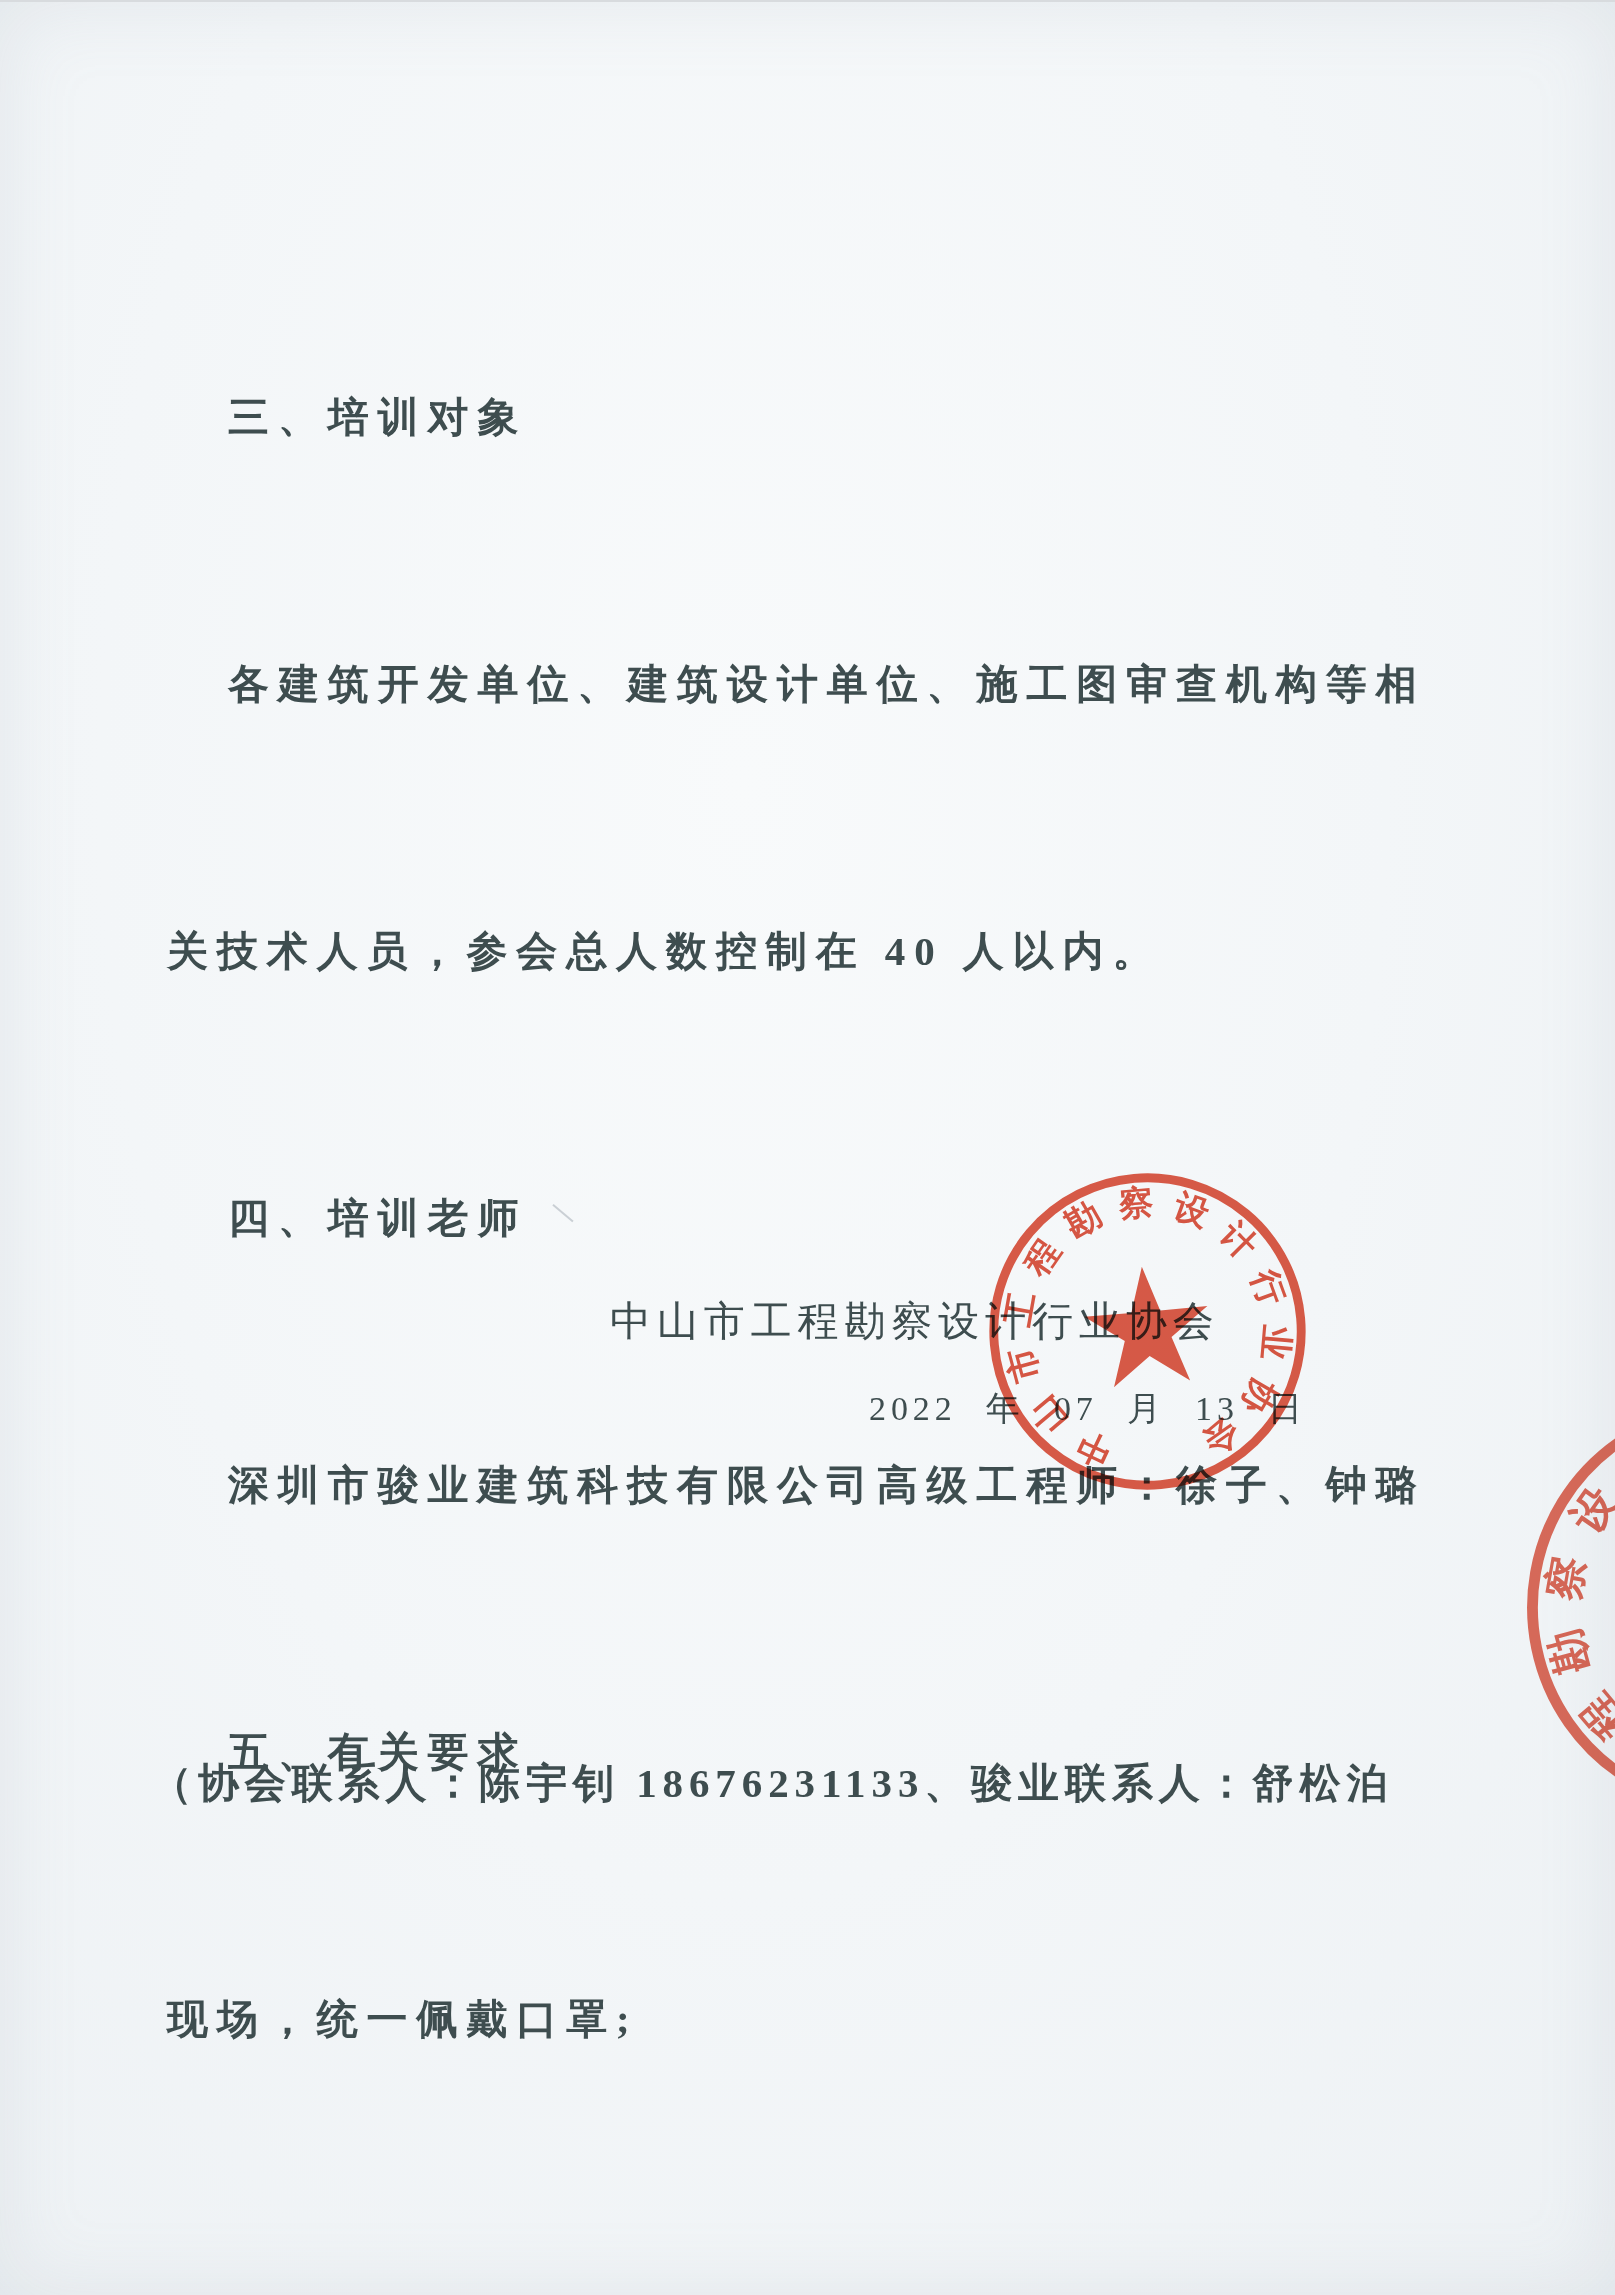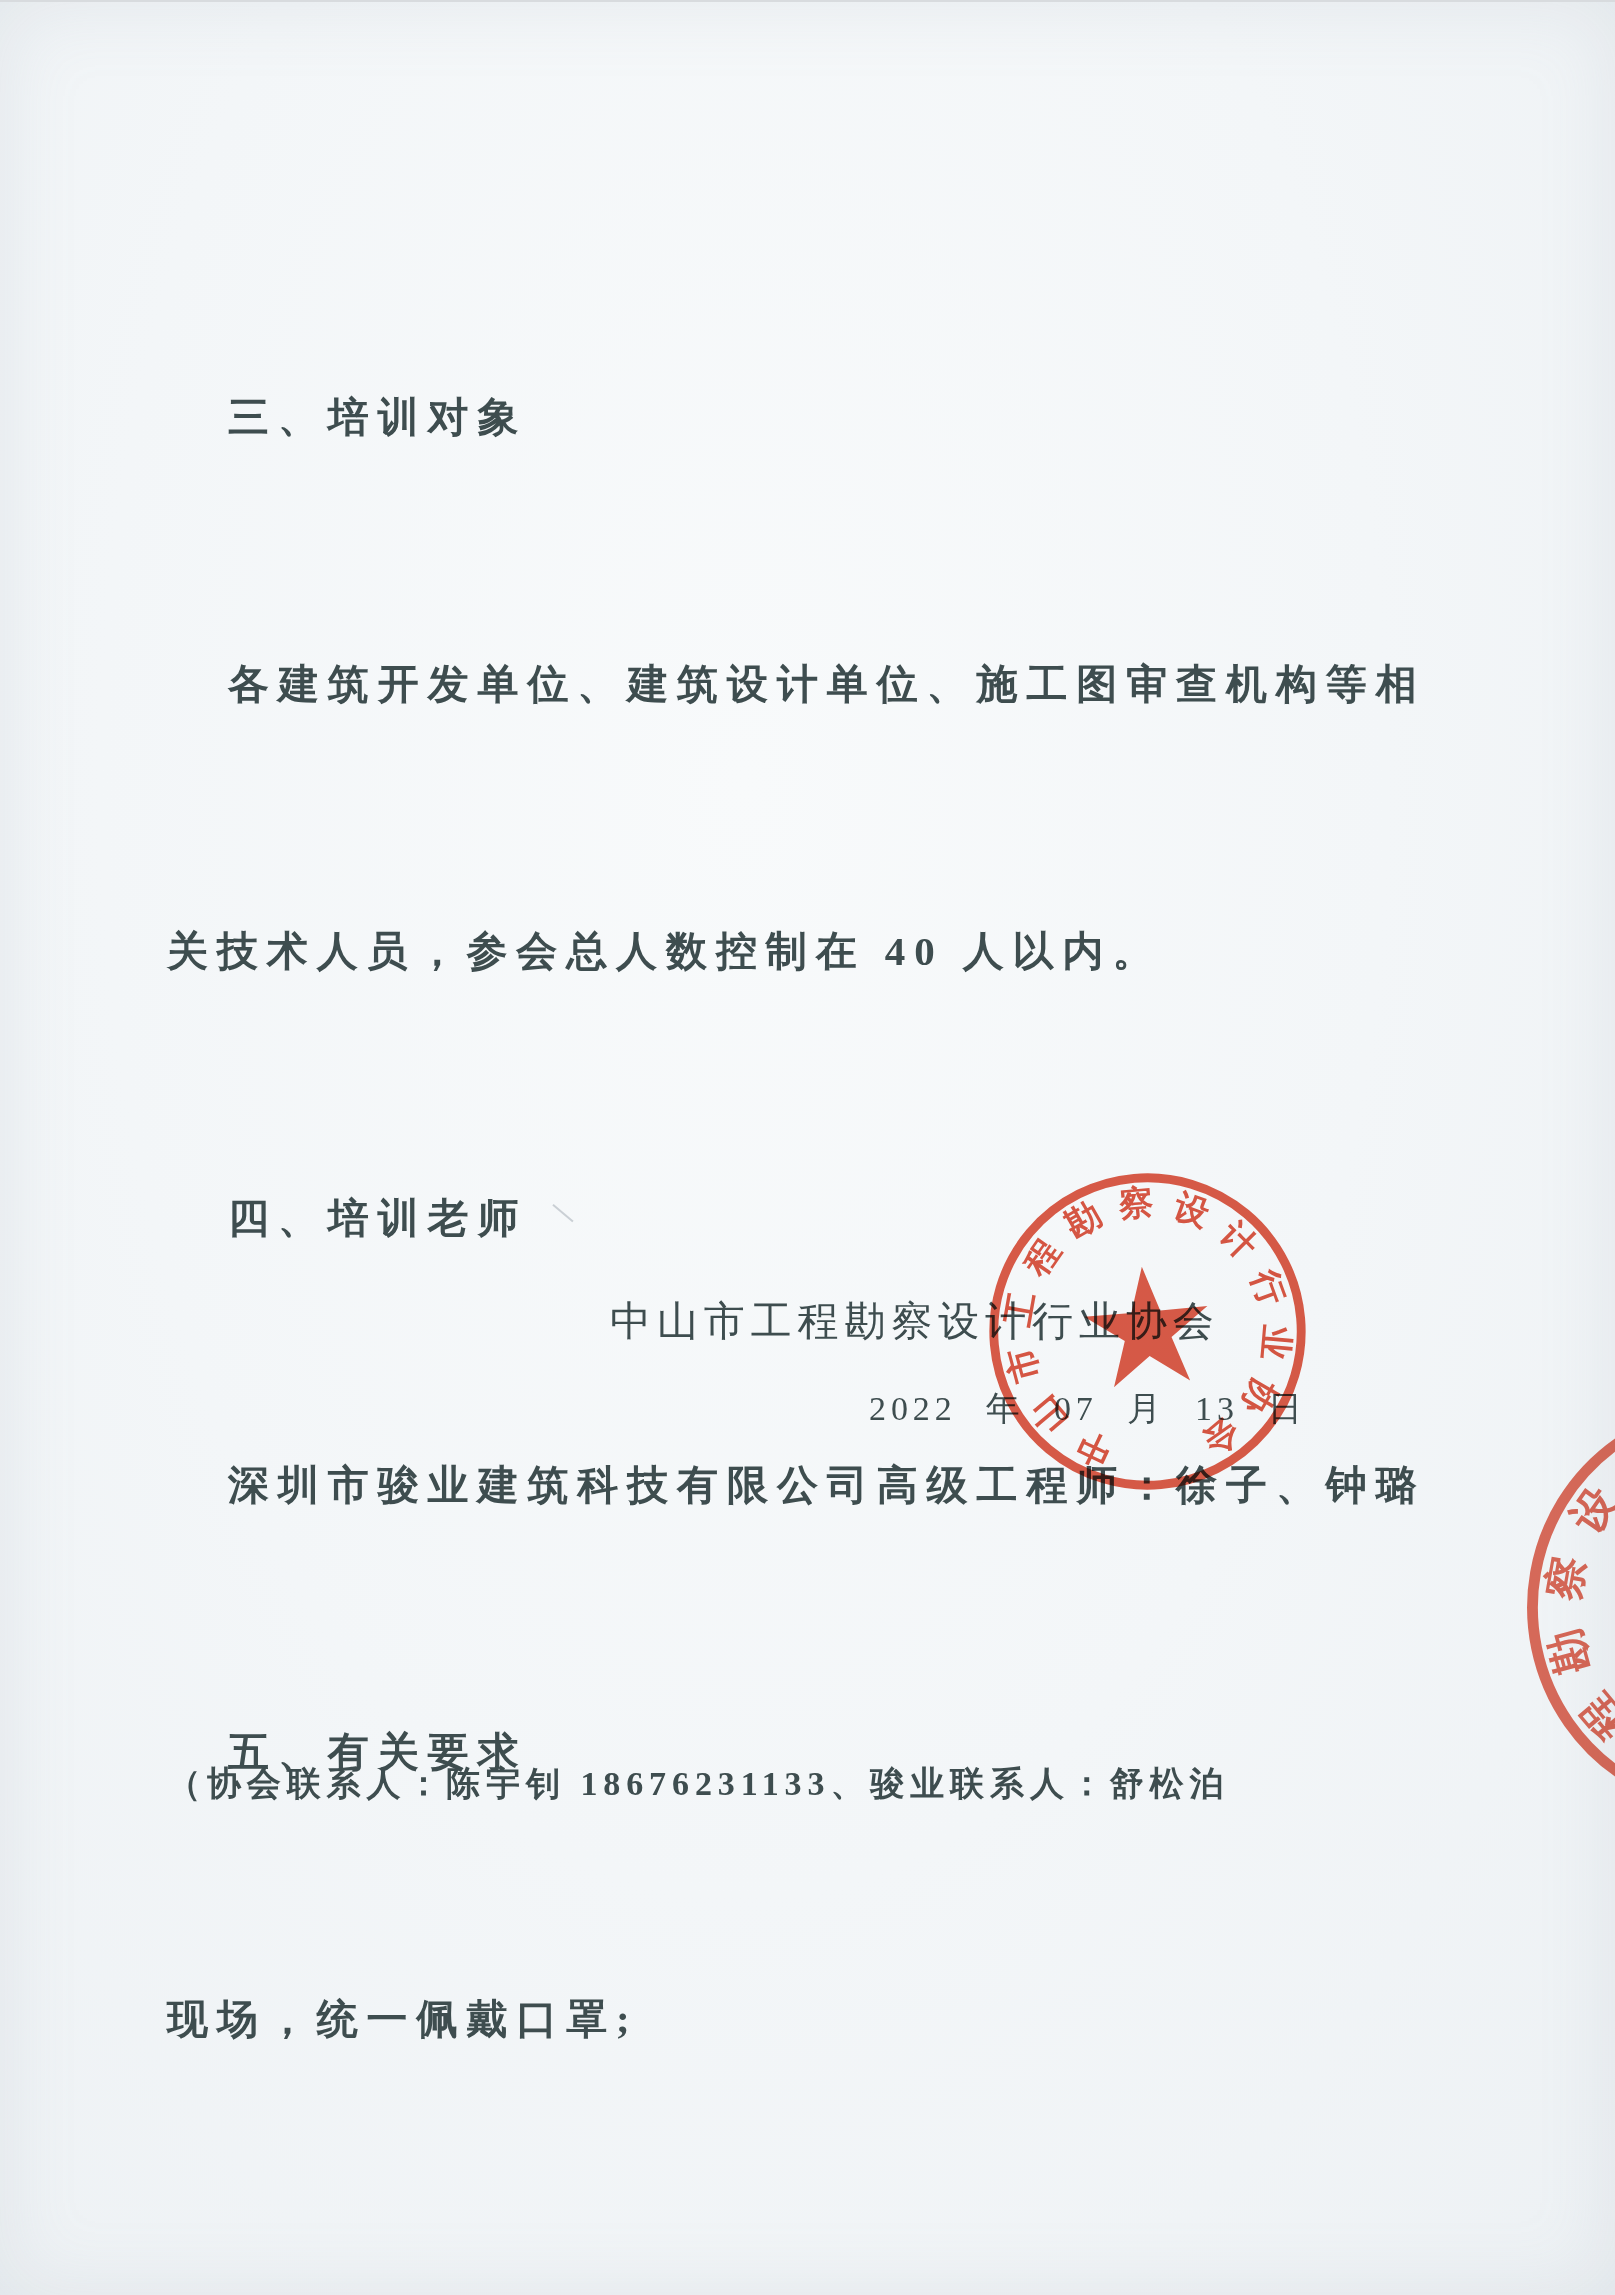--- a/index.html
+++ b/index.html
@@ -24,22 +24,22 @@
   .line.heading { font-weight:bold; }
   .sig-org {
     position:absolute; left:610px; top:1292px; width:591px;
     font-size:41px; letter-spacing:5.9px; text-align:center; white-space:pre;
   }
   .sig-date {
     position:absolute; left:832px; top:1384px; width:512px;
     font-size:34px; letter-spacing:4.9px; word-spacing:15.8px; text-align:center; white-space:pre;
   }
   .contact {
-    position:absolute; left:167px; top:1554px; width:1310px;
-    font-size:34px; line-height:91px; letter-spacing:5.9px; white-space:pre;
+    position:absolute; left:151px; top:1554px; width:1310px;
+    font-size:41px; line-height:91px; letter-spacing:5.9px; white-space:pre;
   }
   .scratch {
     position:absolute; left:550px; top:1210px; width:25.6px; height:2px;
     background:rgba(120,132,142,0.35); transform:rotate(40deg);
   }
   svg.seal { position:absolute; mix-blend-mode:multiply; }
   #seal-main  { left:980px;  top:1162px; transform:rotate(-5deg); opacity:0.92; }
   #seal-edge  { left:1497px; top:1369px; opacity:0.82; }
   .seal-ring  { fill:none; stroke:#dd4e38; }
   .seal-star  { fill:#dd4e38; }

